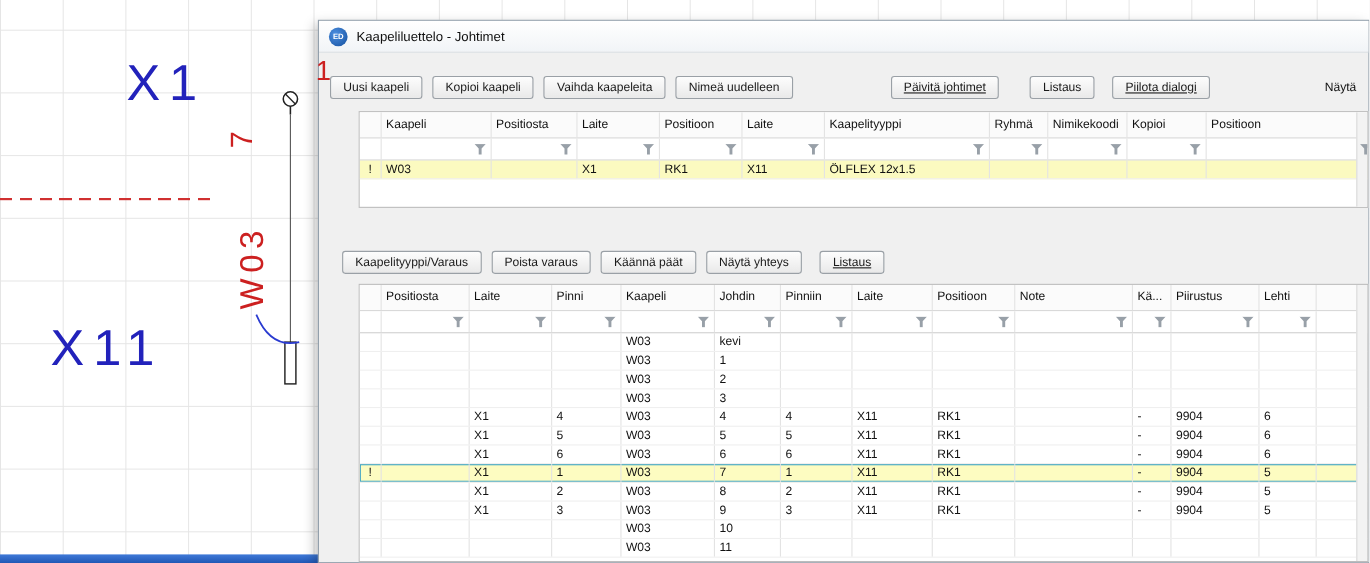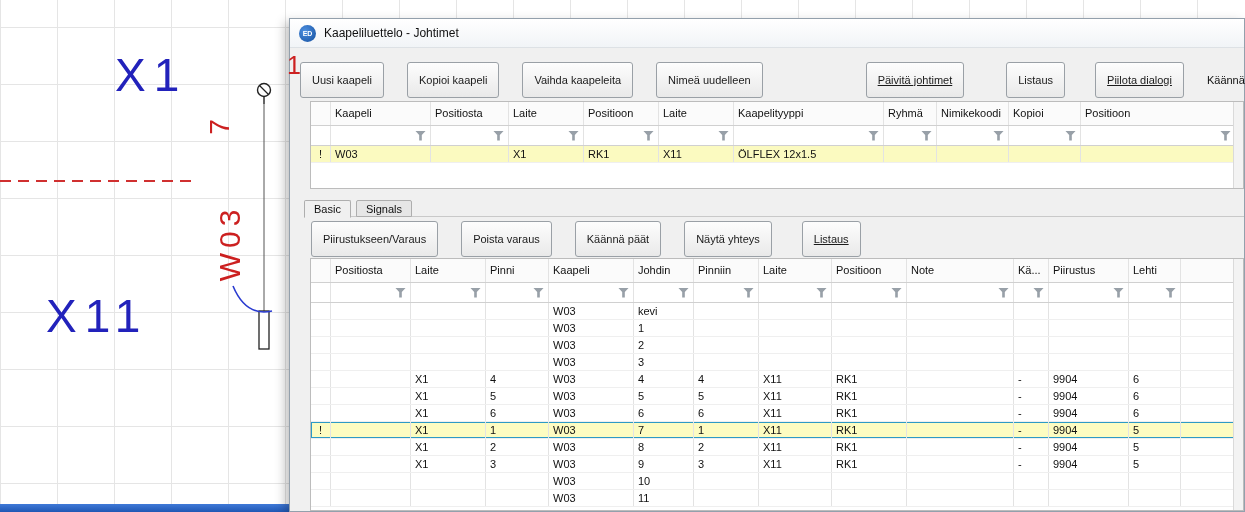--- a/index.html
+++ b/index.html
@@ -40,30 +40,30 @@
       display:flex; align-items:center; padding-left:9px;text-align:right; }
   .app-icon { width:17px; height:17px; border-radius:50%;
       background:radial-gradient(circle at 35% 35%, #4d8fe0, #134f9e);
       color:#fff; font-size:7px; font-weight:bold; display:flex; align-items:center;
       justify-content:center; margin-right:8px; flex:none; }
   .title-text { font-size:12px; color:#101010; }
 
   .toolbar { position:absolute; display:flex; align-items:center; height:21px; }
   .toolbar1 { left:10px; top:50px; right:4px; }
   .toolbar2 { left:21px; top:209px; }
-  .btn { height:36px; padding:0 11px; font-family:"Liberation Sans",sans-serif; font-size:11px;
+  .btn { height:21px; padding:0 11px; font-family:"Liberation Sans",sans-serif; font-size:11px;
       color:#1a1a1a; background:linear-gradient(#fdfdfd,#e9e9e9); border:1px solid #9aa0a6;
       border-radius:3px; display:inline-flex; align-items:center; white-space:nowrap;
-      margin-right:23px; cursor:default; }
+      margin-right:9px; cursor:default; }
   .gap-lg { margin-left:80px;text-decoration:underline; } .gap-md { margin-left:19px; } .gap-sm { margin-left:7px;text-decoration:underline; }
   .nayta-group { margin-left:auto; display:flex; align-items:center; }
   .nayta-label { margin-right:7px; }
 
   
-  .grid { position:absolute; background:#fff; border:1px solid #bcbcbc; overflow:hidden; }
+  .grid { position:absolute; background:#fff; border:1px solid #bcbcbc; overflow:hidden;margin-left:16px; }
   #grid-cables { left:20px; top:82px; right:0; height:88px; }
   #grid-wires  { left:20px; top:239px; right:0; bottom:0; }
   .g-row { display:flex; height:17px; line-height:16px; border-bottom:1px solid #efefef; }
   .g-hdr { height:24px; line-height:23px; border-bottom:1px solid #d0d0d0; background:#fbfbfb; }
   .g-filter { height:20px; border-bottom:1px solid #d0d0d0; background:#fff; }
   .g-cell { flex:none; border-right:1px solid #e3e3e3; padding:0 4px; overflow:hidden;
       white-space:nowrap; }
   .g-filter .g-cell { display:flex; align-items:center; justify-content:flex-end; }
   .funnel { width:11px; height:10px; background:#98a0a8; flex:none;
       clip-path:polygon(0 0,100% 0,62% 45%,62% 100%,38% 100%,38% 45%); }
@@ -126,21 +126,21 @@
 
     <div class="toolbar toolbar1">
       <button class="btn">Uusi kaapeli</button>
       <button class="btn">Kopioi kaapeli</button>
       <button class="btn">Vaihda kaapeleita</button>
       <button class="btn">Nimeä uudelleen</button>
       <button class="btn gap-lg">Päivitä johtimet</button>
       <button class="btn gap-md">Listaus</button>
       <button class="btn gap-sm">Piilota dialogi</button>
       <div class="nayta-group">
-        <span class="nayta-label">Käännä</span>
+        <span class="nayta-label">Näytä</span>
 
       </div>
     </div>
 
     <div class="grid" id="grid-cables">
       <div class="vscroll"></div>
     <div class="g-row g-hdr">
           <div class="g-cell cM"></div>
           <div class="g-cell c0">Kaapeli</div>
           <div class="g-cell c1">Positiosta</div>
@@ -194,27 +194,23 @@
           <div class="g-cell c3">RK1</div>
           <div class="g-cell c4">X11</div>
           <div class="g-cell c5">ÖLFLEX 12x1.5</div>
           <div class="g-cell c6"></div>
           <div class="g-cell c7"></div>
           <div class="g-cell c8"></div>
           <div class="g-cell c9"></div>
         </div>
       </div>
 
-    <div class="tabstrip">
-      <span class="tab active">Basic</span>
-      <span class="tab">Signals</span>
-    </div>
 
     <div class="toolbar toolbar2">
-      <button class="btn">Piirustukseen/Varaus</button>
+      <button class="btn">Kaapelityyppi/Varaus</button>
       <button class="btn">Poista varaus</button>
       <button class="btn">Käännä päät</button>
       <button class="btn">Näytä yhteys</button>
       <button class="btn gap-sm">Listaus</button>
     </div>
 
     <div class="grid" id="grid-wires">
       <div class="vscroll"></div>
     <div class="g-row g-hdr">
           <div class="g-cell cM"></div>

